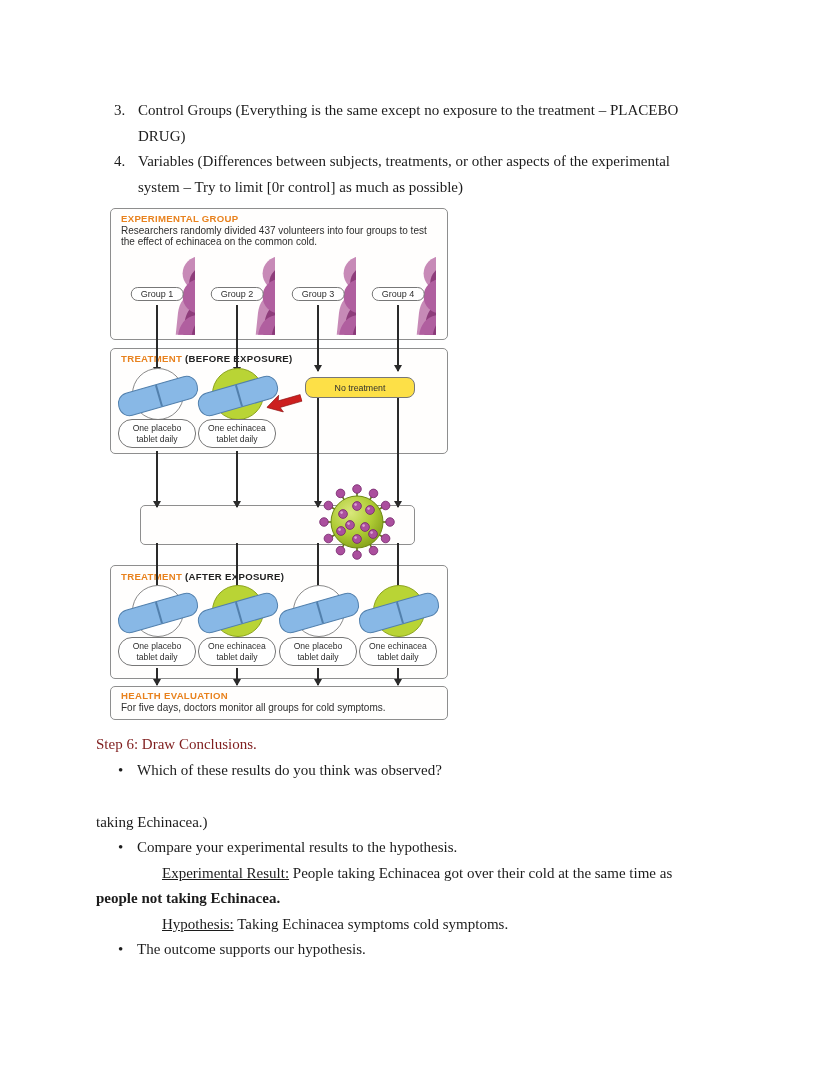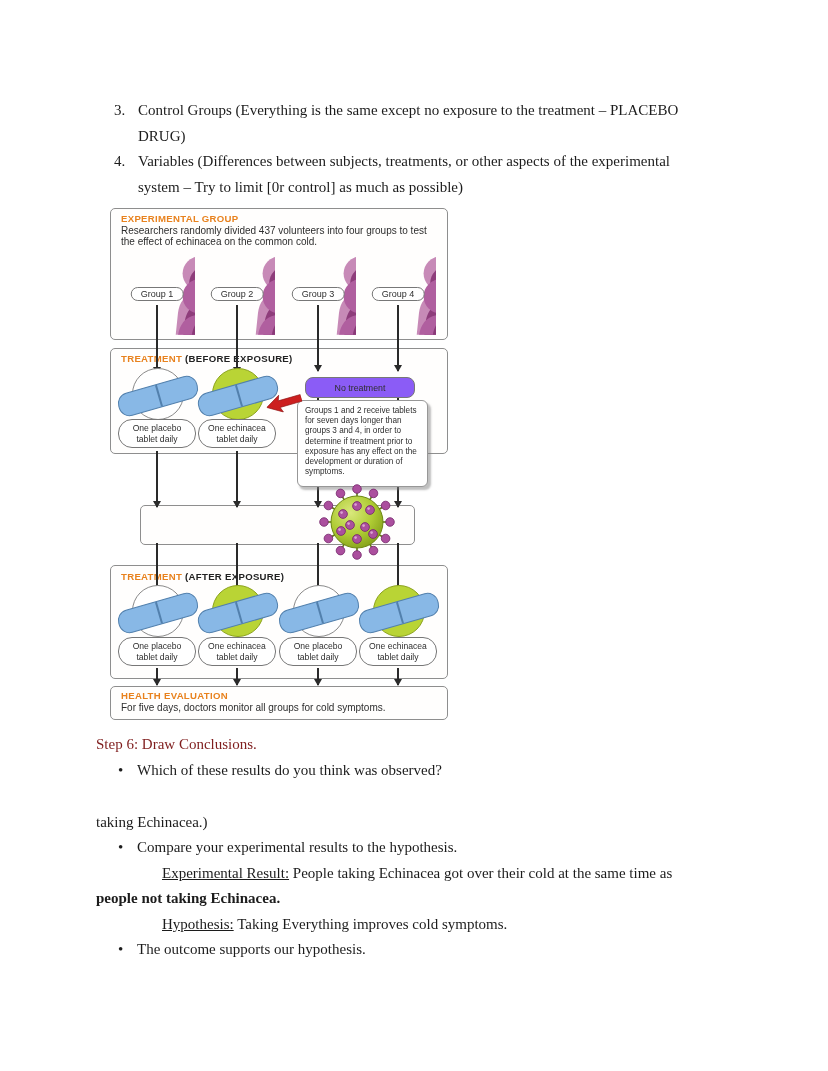--- a/index.html
+++ b/index.html
@@ -25,21 +25,21 @@
           width:0;height:0;border:4.5px solid transparent;border-bottom:none;border-top:7px solid #2a2a2a;}
   .pillgroup{position:absolute;width:64px;height:58px;z-index:3;}
   .pcircle{position:absolute;left:7px;top:2px;width:50px;height:50px;border-radius:50%;
           background:#fff;border:1.4px solid #8a8a8a;}
   .pcircle.green{background:#b9d435;border-color:#8ca31d;}
   .pill{position:absolute;left:-8px;top:18px;width:80px;height:22px;border-radius:11px;
         background:#88b8e6;border:1.4px solid #5280ad;transform:rotate(-16deg);}
   .pill::after{content:"";position:absolute;left:50%;top:0;bottom:0;width:1.6px;background:#5280ad;}
   .tlabel{position:absolute;width:72px;background:#fff;border:1.4px solid #777;border-radius:14px;
           font-size:8.6px;line-height:10.5px;text-align:center;padding:3px 2px;z-index:4;}
-  .fsmallbox{position:absolute;background:#8b5cf6;border:1.4px solid #777;border-radius:8px;
+  .fsmallbox{position:absolute;background:#fde047;border:1.4px solid #777;border-radius:8px;
           font-size:8.8px;text-align:center;z-index:4;display:flex;align-items:center;justify-content:center;}
   .callout{position:absolute;left:187px;top:193px;width:131px;height:87px;background:#fff;
           border:1.4px solid #979797;border-radius:6px;padding:5px 5px 4px 7px;font-size:8.2px;
           line-height:10.2px;z-index:5;box-shadow:2.5px 3px 2px rgba(130,130,130,.5);box-sizing:border-box;}
   .midtext{position:absolute;left:30px;top:298px;width:273px;height:38px;z-index:2;
           display:flex;flex-direction:column;align-items:center;justify-content:center;
           padding-right:40px;box-sizing:border-box;font-size:8.8px;line-height:11px;}
   .crowd{position:absolute;z-index:1;}
   .virus{position:absolute;left:204px;top:272px;z-index:6;}
   .redarrow{position:absolute;left:156px;top:186px;z-index:6;transform:rotate(-16deg);}
@@ -124,21 +124,20 @@
     </div>
 
     <div class="fsmallbox" style="left:195px;top:170px;width:108px;height:19px;">No treatment</div>
 
     <div class="tlabel" style="left:8px;top:212px;">One placebo tablet daily</div>
     <div class="tlabel" style="left:88px;top:212px;">One echinacea tablet daily</div>
 
     <svg class="redarrow" width="36" height="19" viewBox="0 0 34 18">
       <path d="M0 9 L14 1 L12.2 6 L34 6 L34 12.5 L12.2 12.5 L14 17.5 Z" fill="#cc1f1f" stroke="#8f1414" stroke-width="0.6"></path>
     </svg>
-    <div class="callout">Groups 1 and 2 receive tablets for seven days longer than groups 3 and 4, in order to determine if treatment prior to exposure has any effect on the development or duration of symptoms.</div>
 
     <div class="varrow" style="left:46px;top:244px;height:56px;"></div>
     <div class="varrow" style="left:126px;top:244px;height:56px;"></div>
     <div class="varrow" style="left:207px;top:189px;height:111px;z-index:2;"></div>
     <div class="varrow" style="left:287px;top:189px;height:111px;z-index:2;"></div>
 
     <div class="fbox" style="left:30px;top:298px;width:273px;height:38px;"></div>
 
     <svg class="virus" width="86" height="86" viewBox="0 0 86 86">
       <defs>
@@ -238,17 +237,17 @@
   </div>
 
   <div class="tl red" style="left:96px;top:735px;">Step 6: Draw Conclusions.</div>
 
   <div class="tl" style="left:118px;top:761px;"><span class="dot">•</span><span>Which of these results do you think was observed?</span></div>
   <div class="tl" style="left:96px;top:813px;">taking Echinacea.)</div>
 
   <div class="tl" style="left:118px;top:838px;"><span class="dot">•</span><span>Compare your experimental results to the hypothesis.</span></div>
   <div class="tl" style="left:162px;top:864px;"><span class="ul">Experimental Result:</span><span> People taking Echinacea got over their cold at the same time as</span></div>
   <div class="tl" style="left:96px;top:889px;font-weight:bold;">people not taking Echinacea.</div>
-  <div class="tl" style="left:162px;top:915px;"><span class="ul">Hypothesis:</span><span> Taking Everything improves cold symptoms.</span></div>
+  <div class="tl" style="left:162px;top:915px;"><span class="ul">Hypothesis:</span><span> Taking Echinacea symptoms cold symptoms.</span></div>
 
   <div class="tl" style="left:118px;top:940px;"><span class="dot">•</span><span>The outcome supports our hypothesis.</span></div>
 
 </div>
 
 </body></html>

